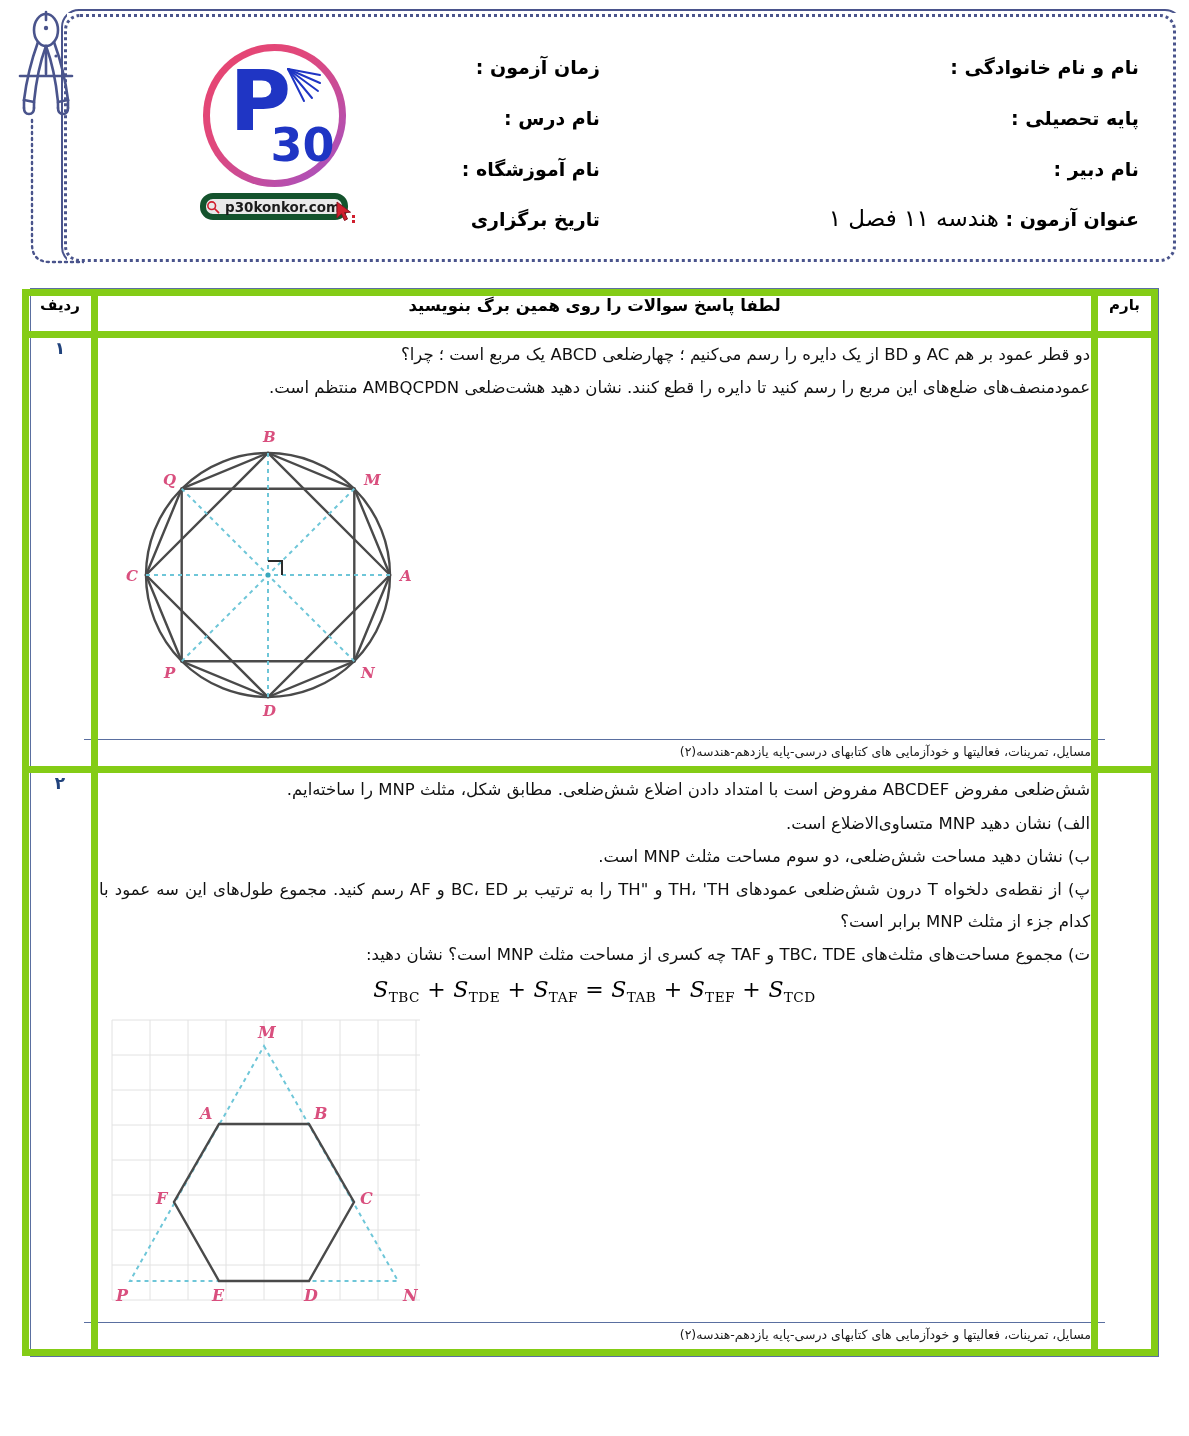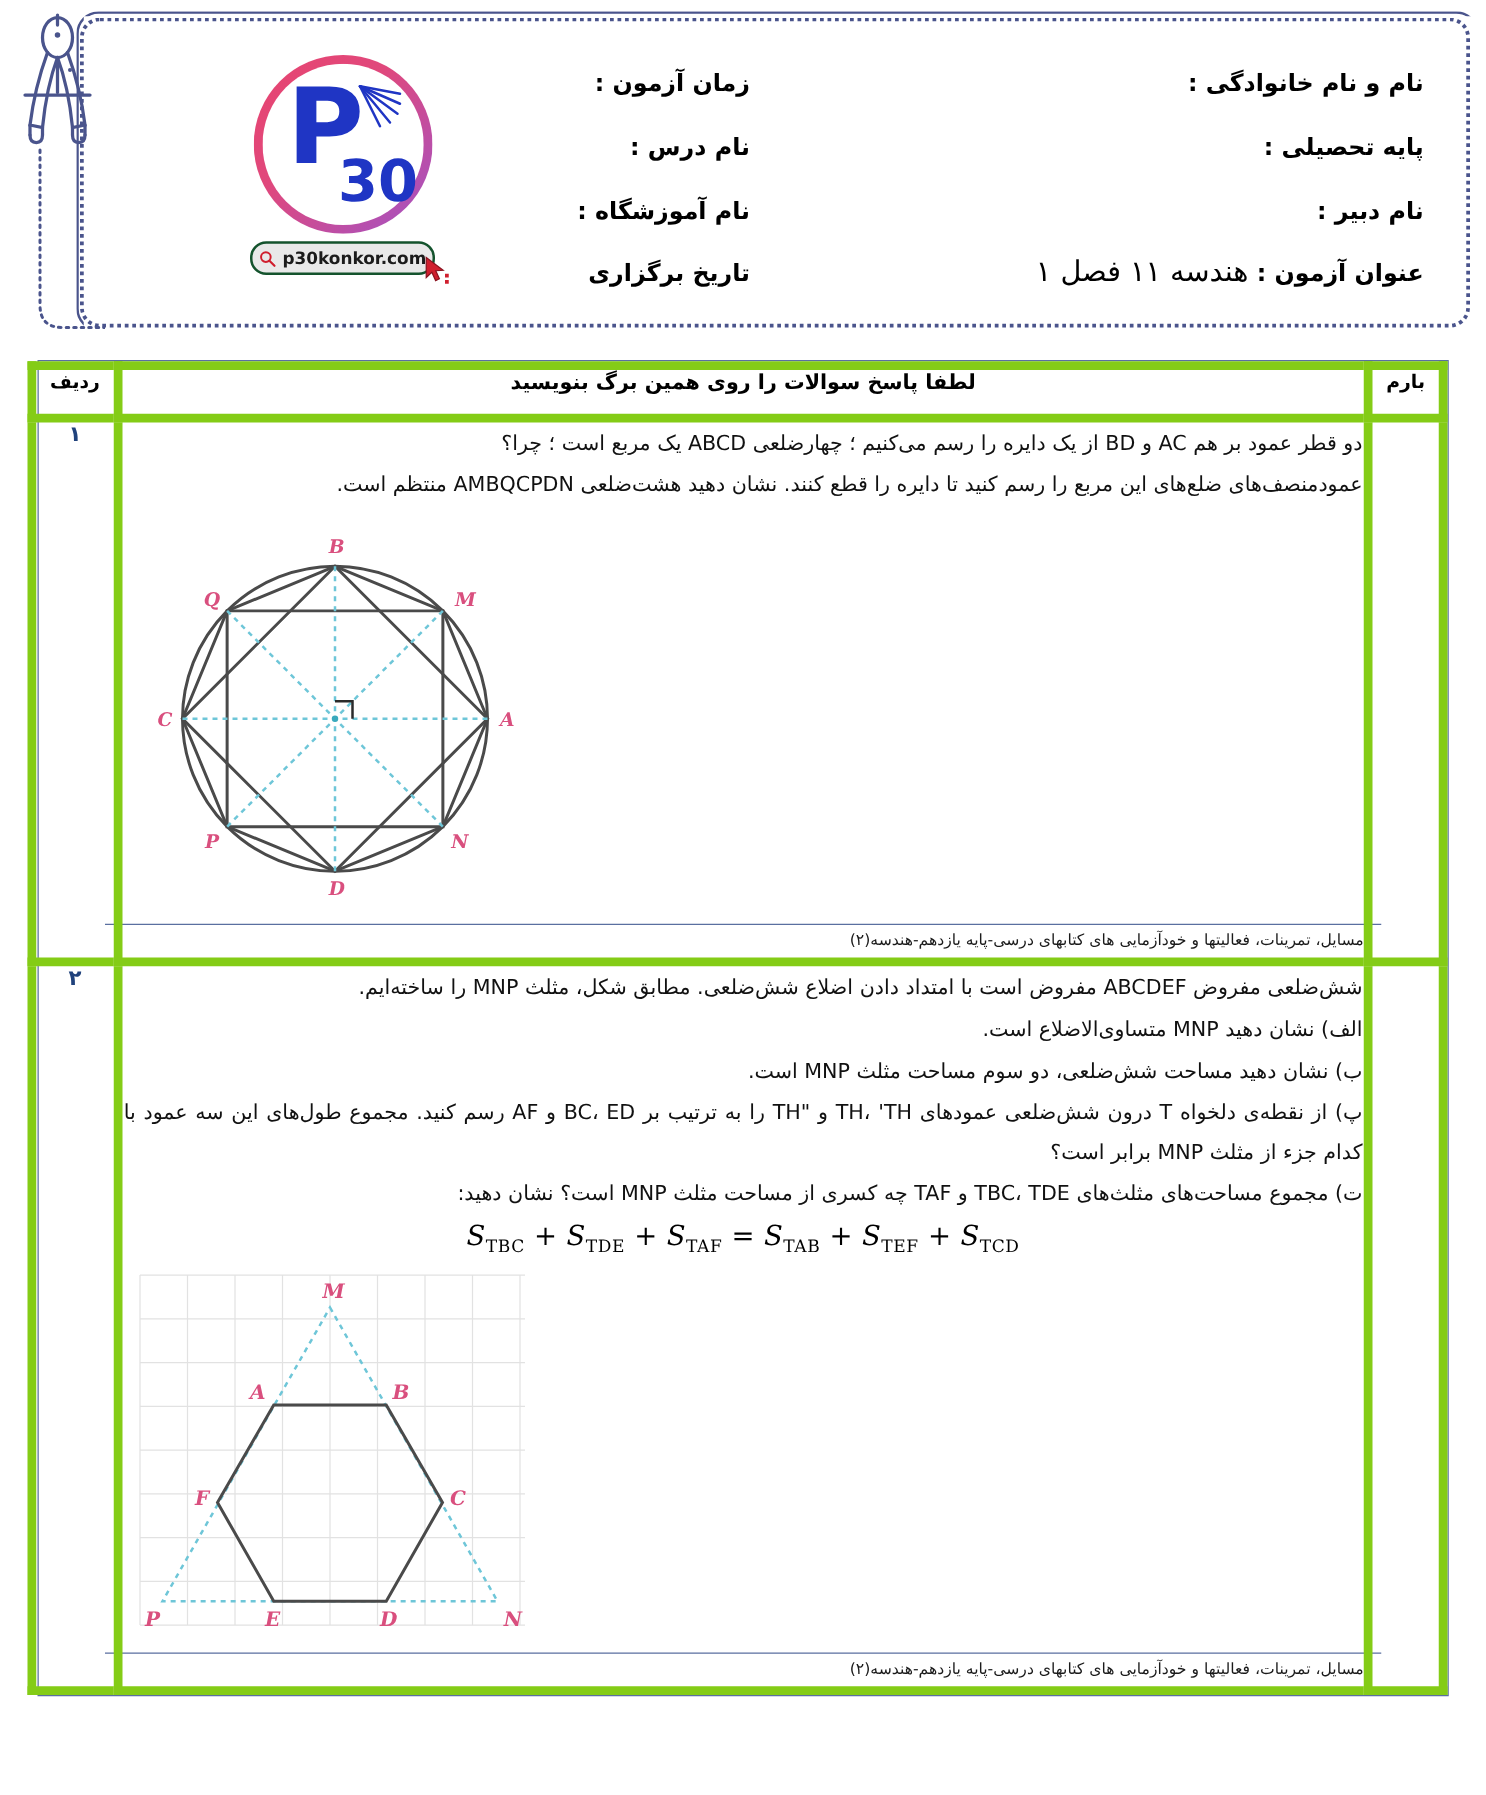--- a/index.html
+++ b/index.html
@@ -110,25 +110,24 @@
   }
   .logo-fan {
     position: absolute;
     left: 74px; top: 14px;
     width: 40px; height: 38px;
   }
   .logo-url {
     margin: 6px auto 0;
     width: 148px; height: 27px;
     background: #e9e9e9;
-    border: 2px solid #14532d;
+    border: 6px solid #14532d;
     border-radius: 13px;
     display: flex;
     align-items: center;
-    justify-content: center;
     gap: 5px;
     direction: ltr;
     position: relative;
   }
   .logo-url .u-text {
     font-size: 13.5px;
     font-weight: bold;
     color: #1b1b1b;
     font-family: "DejaVu Sans", sans-serif;
   }

